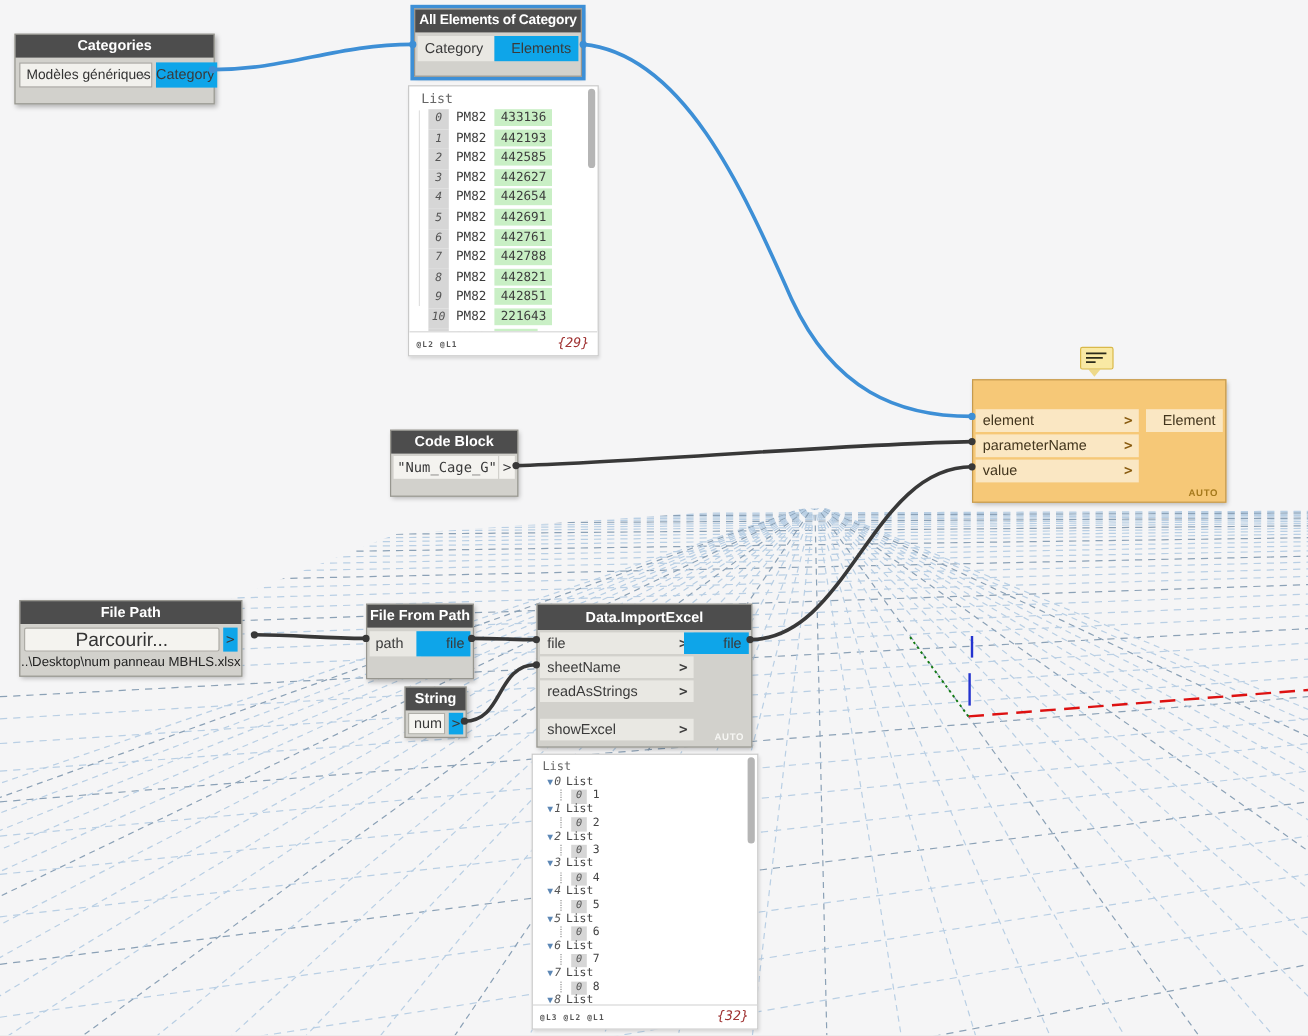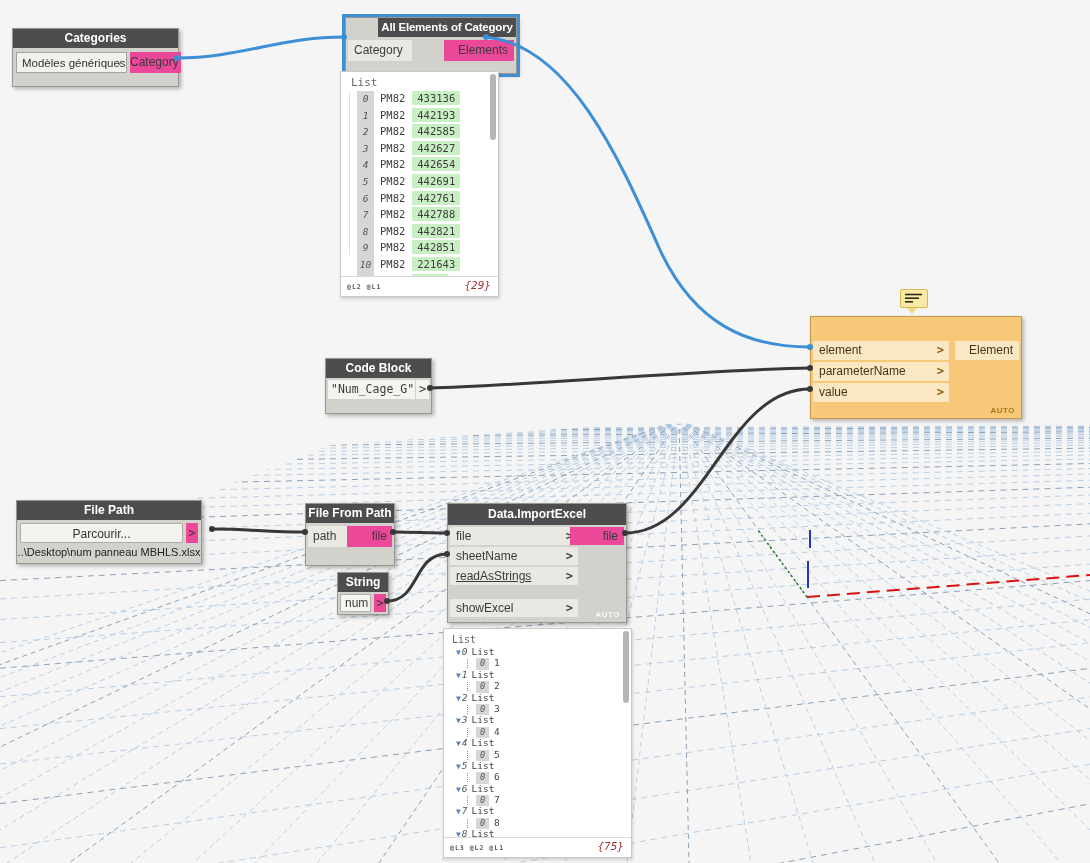--- a/index.html
+++ b/index.html
@@ -9,56 +9,56 @@
   #bg-svg{z-index:0;}
   #wire-svg{z-index:3;pointer-events:none;}
 
   
   .node{position:absolute;background:#d2d1cc;border:1px solid #97968f;
         box-shadow:1.5px 2px 4px rgba(0,0,0,.28);z-index:2;}
   .nhead{height:19px;line-height:19px;background:#4d4d4d;color:#ffffff;font-size:12px;
          font-weight:bold;text-align:center;white-space:nowrap;overflow:hidden;}
   .cell{position:absolute;font-size:12px;color:#3a3a3a;overflow:hidden;white-space:nowrap;}
   .iport{background:#e9e8e3;line-height:19px;padding-left:6px;}
-  .oport{background:#ec4899;line-height:19px;padding-right:6px;text-align:right;}
+  .oport{background:#0ea5e9;line-height:19px;padding-right:6px;text-align:right;}
   .chev{position:absolute;right:5px;top:0;font-weight:bold;color:#3f3f3f;
         font-family:"DejaVu Sans Mono",monospace;}
   .selected{box-shadow:0 0 0 3px #3d8fd6,1.5px 2px 4px rgba(0,0,0,.28);}
   .auto-tag{position:absolute;right:6px;bottom:3px;font-size:8px;font-weight:bold;
             letter-spacing:.5px;}
 
   
   #node-categories{left:12px;top:28px;width:165px;height:57px;}
   #node-categories .dropdown{position:absolute;left:3px;top:23px;width:111px;height:21px;
       background:#f2f1ed;border:1px solid #a3a29d;font-size:11.5px;line-height:21px;
       padding-left:5px;box-sizing:border-box;color:#333;}
   #node-categories .dd-chev{position:absolute;right:4px;top:0px;font-size:9px;color:#666;}
   #node-categories .oport{left:117px;top:23px;width:45px;height:21px;line-height:21px;}
 
-  #node-aec{left:345px;top:17px;width:138px;height:55px;padding-left:32px;}
+  #node-aec{left:345px;top:7px;width:138px;height:55px;}
   #node-aec .nhead{font-size:11.5px;letter-spacing:-.2px;}
   #node-aec .iport{left:2px;top:22px;width:58px;height:21px;line-height:21px;}
   #node-aec .oport{right:2px;top:22px;width:64px;height:21px;line-height:21px;}
 
   #node-codeblock{left:325px;top:358px;width:105px;height:54px;}
   #node-codeblock .code{left:2px;top:21px;width:84px;height:19px;background:#f4f3ef;
       font-family:"DejaVu Sans Mono",monospace;font-size:11.5px;line-height:19px;padding-left:3px;}
   #node-codeblock .oport{left:90px;top:21px;width:13px;height:19px;background:#f4f3ef;
       text-align:center;padding:0;font-family:"DejaVu Sans Mono",monospace;}
 
   #node-setparam{left:810px;top:316px;width:210px;height:101px;background:#f6c877;border-color:#c59a4e;}
   #node-setparam .nhead{height:22px;line-height:22px;background:#554a38;}
   #node-setparam .iport{background:#fae7c3;color:#42351d;width:130px;left:2px;height:19px;}
   #node-setparam .chev{color:#8a5c10;}
   #node-setparam .oport{background:#fae7c3;color:#42351d;right:2px;top:24px;width:58px;height:19px;}
   #node-setparam .auto-tag{color:#a5791c;}
 
   #node-filepath{left:16px;top:500px;width:184px;height:62px;}
   #node-filepath .browse{position:absolute;left:3px;top:22px;width:163px;height:20px;
-      background:#f4f3ef;border:1px solid #adaca6;border-radius:2px;font-size:12px;color:#333;
+      background:#f4f3ef;border:1px solid #adaca6;border-radius:2px;font-size:16px;color:#333;
       text-align:center;line-height:20px;box-sizing:border-box;}
   #node-filepath .oport{left:169px;top:22px;width:12px;height:20px;line-height:20px;text-align:center;
       padding:0;font-family:"DejaVu Sans Mono",monospace;}
   #node-filepath .pathtxt{left:0;top:45px;width:184px;font-size:11px;text-align:center;color:#222;}
 
   #node-ffp{left:305px;top:503px;width:88px;height:61px;}
   #node-ffp .iport{left:2px;top:22px;width:38px;height:21px;line-height:21px;padding-left:5px;}
   #node-ffp .oport{right:2px;top:22px;width:40px;height:21px;line-height:21px;padding-right:5px;}
 
   #node-string{left:337px;top:572px;width:50px;height:41px;}
@@ -313,21 +313,21 @@
   <div class="node" id="node-importexcel">
     <div class="nhead">Data.ImportExcel</div>
     <div class="cell iport" style="top:23px;">
       <span>file</span>
       <span class="chev">&gt;</span>
     </div>
     <div class="cell iport" style="top:43px;">
       <span>sheetName</span>
       <span class="chev">&gt;</span>
     </div>
-    <div class="cell iport" style="top:63px;text-decoration:underline;">
+    <div class="cell iport" style="top:63px;">
       <span>readAsStrings</span>
       <span class="chev">&gt;</span>
     </div>
     <div class="cell iport" style="top:95px;">
       <span>showExcel</span>
       <span class="chev">&gt;</span>
     </div>
     <div class="cell oport">file</div>
     <div class="auto-tag">AUTO</div>
   </div>
@@ -351,21 +351,21 @@
           <div class="w2parent"><span class="tri">▼</span><span class="pidx">6</span><span class="plabel">List</span></div>
           <div class="w2child"><span class="conn"></span><span class="idx">0</span><span class="cval">7</span></div>
           <div class="w2parent"><span class="tri">▼</span><span class="pidx">7</span><span class="plabel">List</span></div>
           <div class="w2child"><span class="conn"></span><span class="idx">0</span><span class="cval">8</span></div>
           <div class="w2parent"><span class="tri">▼</span><span class="pidx">8</span><span class="plabel">List</span></div>
         </div>
     </div>
     <div class="wscroll"></div>
     <div class="wfooter">
       <span class="lacing">@L3 @L2 @L1</span>
-      <span class="count">{75}</span>
+      <span class="count">{32}</span>
     </div>
   </div>
 
   <svg id="wire-svg" class="layer">
       <path d="M177,58 C240,58 280,37 344,37" fill="none" stroke="#3d8fd6" stroke-width="3" stroke-linecap="round"></path>
       <circle cx="177" cy="58" r="3" fill="#3d8fd6"></circle>
       <circle cx="344" cy="37" r="3" fill="#3d8fd6"></circle>
       <path d="M486,37 C570,45 620,160 660,250 C695,325 748,347 810,347" fill="none" stroke="#3d8fd6" stroke-width="3" stroke-linecap="round"></path>
       <circle cx="486" cy="37" r="3" fill="#3d8fd6"></circle>
       <circle cx="810" cy="347" r="3" fill="#3d8fd6"></circle>

